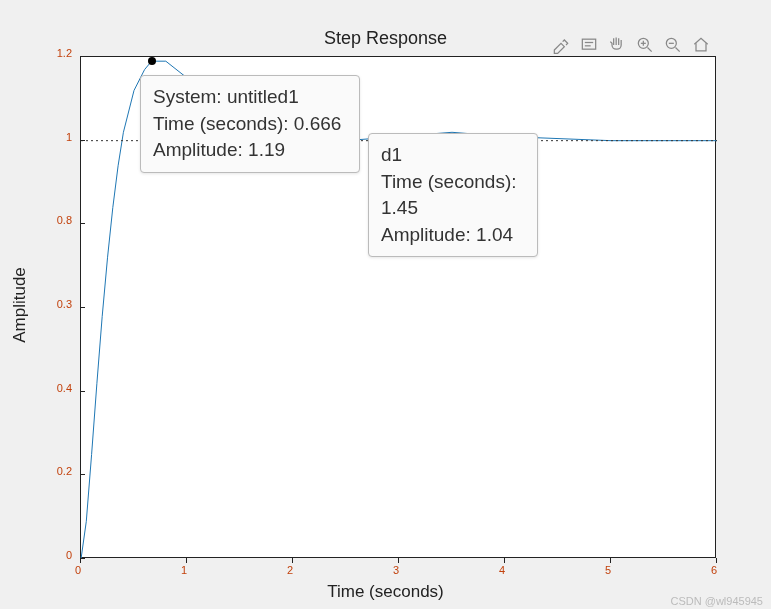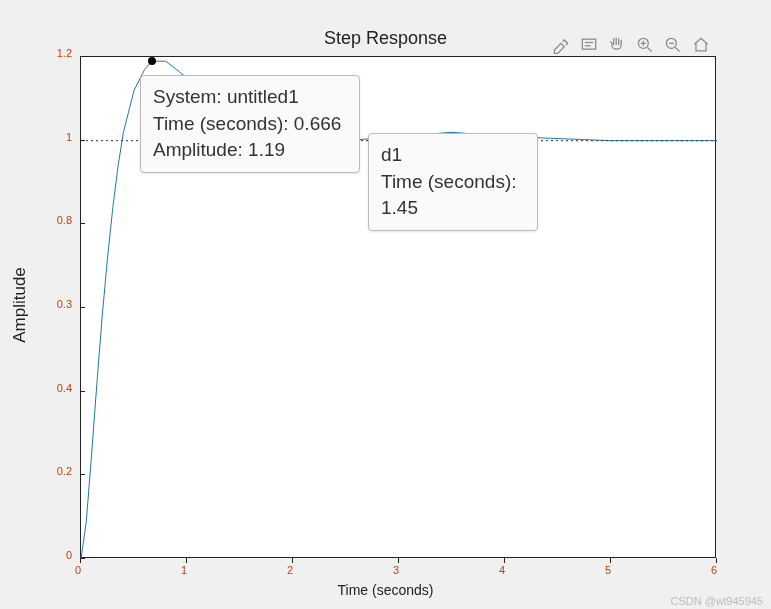--- a/index.html
+++ b/index.html
@@ -32,21 +32,21 @@
     left: 0; width: 771px;
     text-align: center;
     font-size: 18px;
     color: #222;
   }
   .xlabel {
     position: absolute;
     left: 0; width: 771px;
     top: 582px;
     text-align: center;
-    font-size: 14px;
+    font-size: 17px;
     color: #222;
   }
   .ylabel {
     position: absolute;
     left: 10px;
     top: 0; height: 609px;
     width: 20px;
     display: flex;
     align-items: center;
     justify-content: center;
@@ -226,16 +226,20 @@
   </div>
 
   <div class="datatip" style="left:368px; top:133px; width:170px; z-index:-0;">
     <div style="text-align:left;">
       <span>d1</span>
     </div>
     <div>
       <span>Time (seconds):</span>
       <span>1.45</span>
     </div>
+    <div>
+      <span>Amplitude:</span>
+      <span>1.04</span>
+    </div>
   </div>
 
   <div class="watermark">CSDN @wl945945</div>
 </div>
 
 </body></html>

